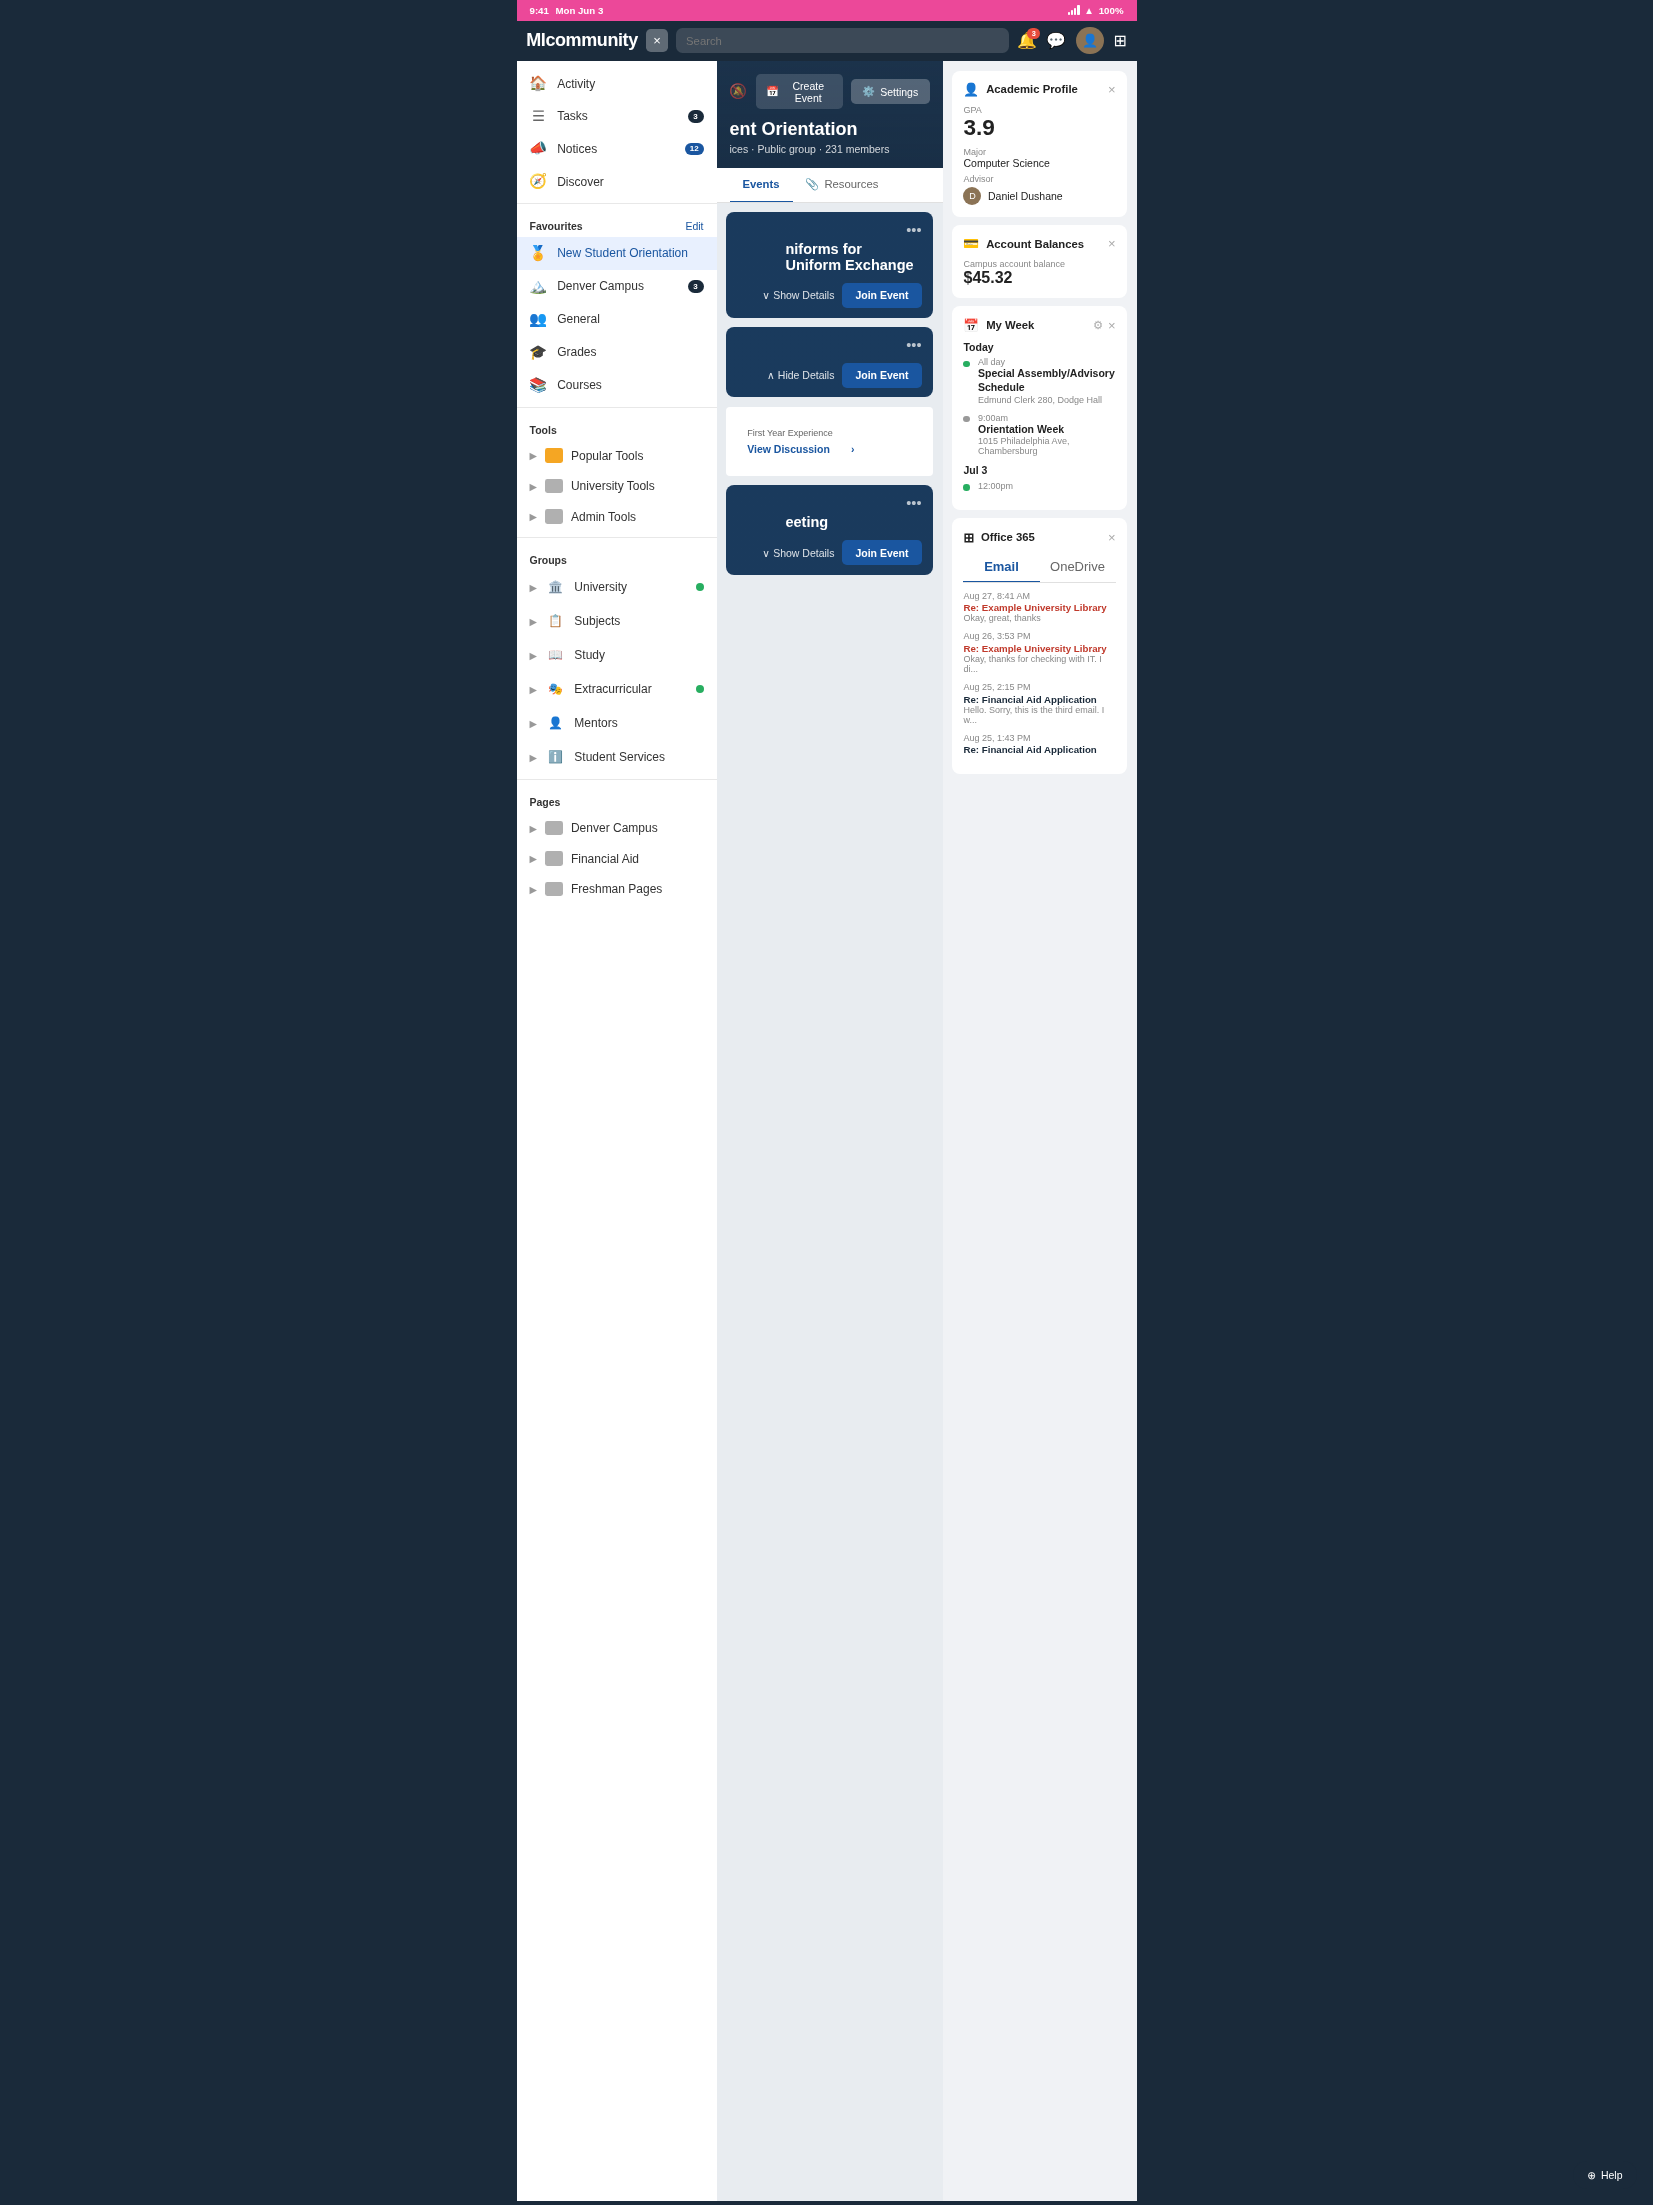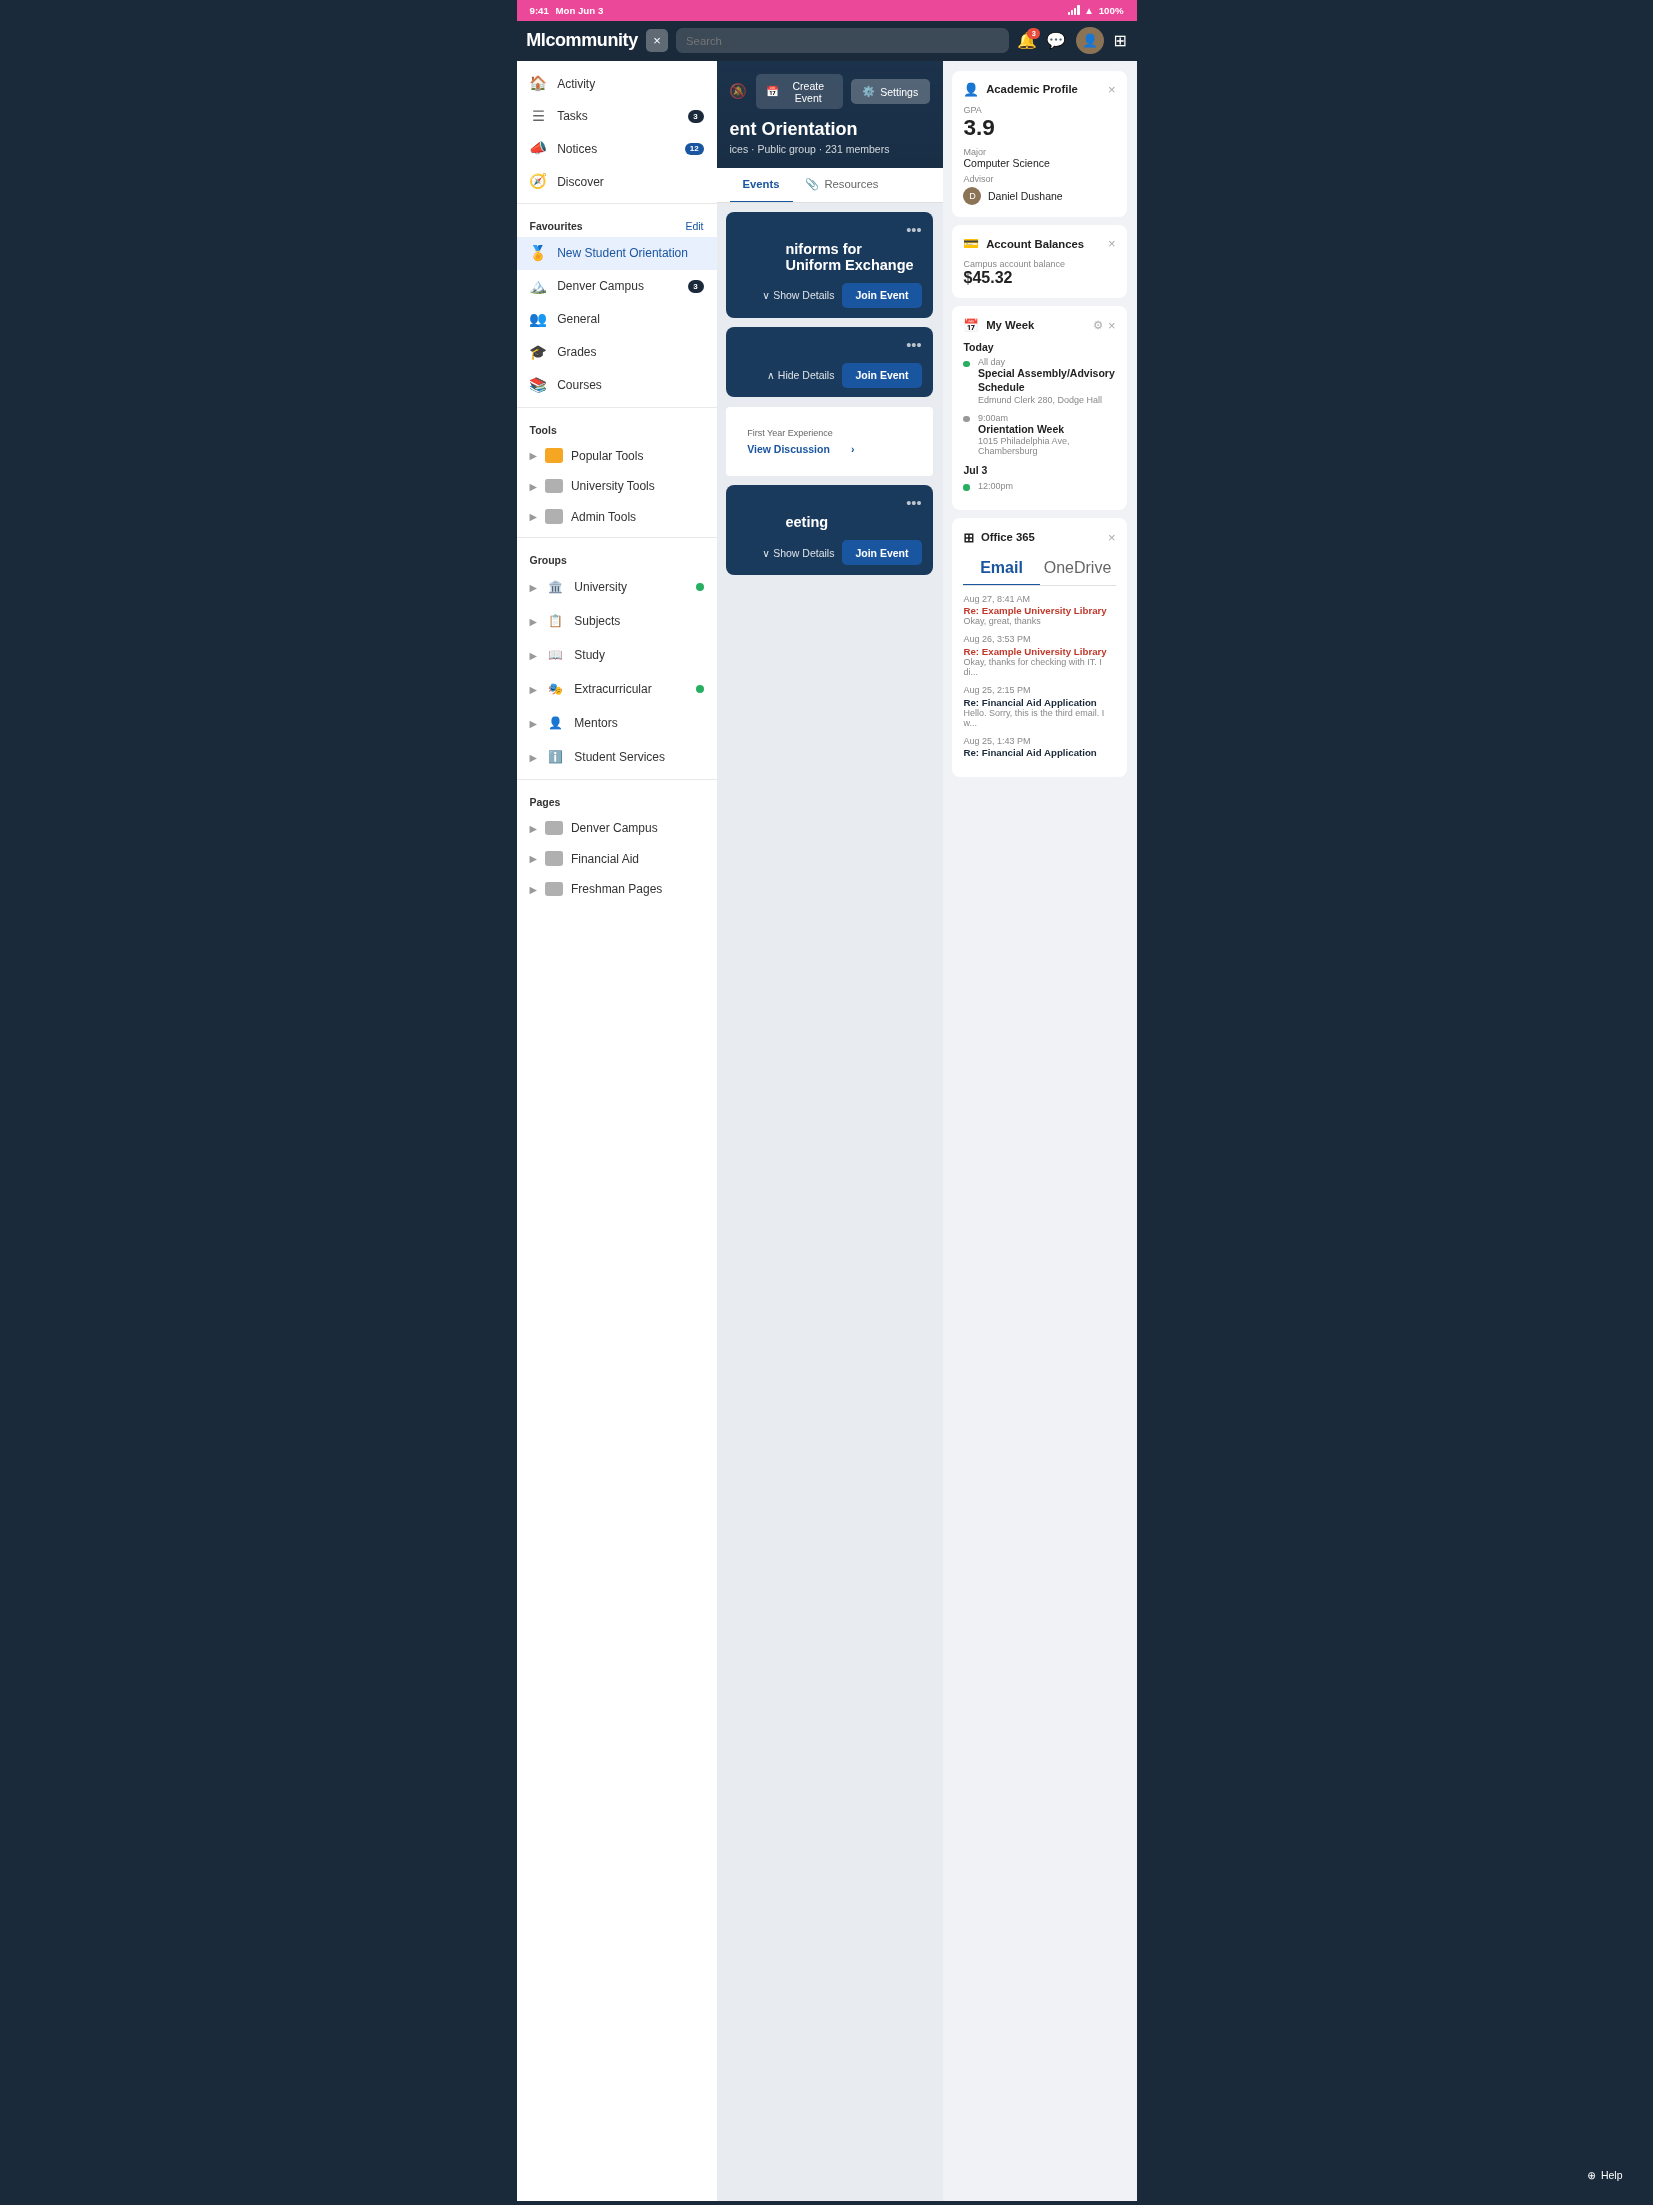--- a/index.html
+++ b/index.html
@@ -486,21 +486,21 @@
     
     .office-tabs {
       display: flex;
       border-bottom: 0.8px solid #e0e0e0;
       margin-bottom: 8px;
     }
     .office-tab {
       flex: 1;
       text-align: center;
       padding: 6.5px 0;
-      font-size: 16px;
+      font-size: 13px;
       color: #666;
       cursor: pointer;
       border-bottom: 1.6px solid transparent;
     }
     .office-tab.active {
       color: #1a56a0;
       border-bottom-color: #1a56a0;
       font-weight: 600;
     }
     .email-item { margin-bottom: 8px; }

